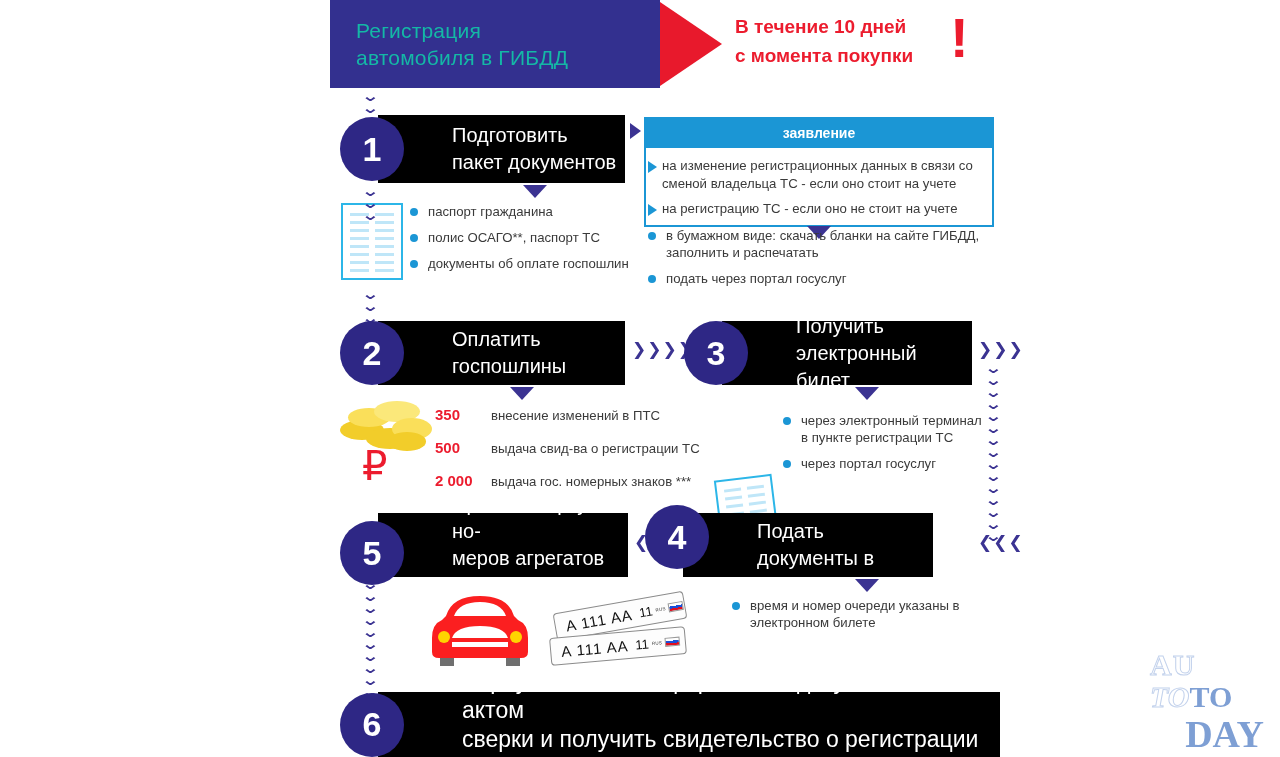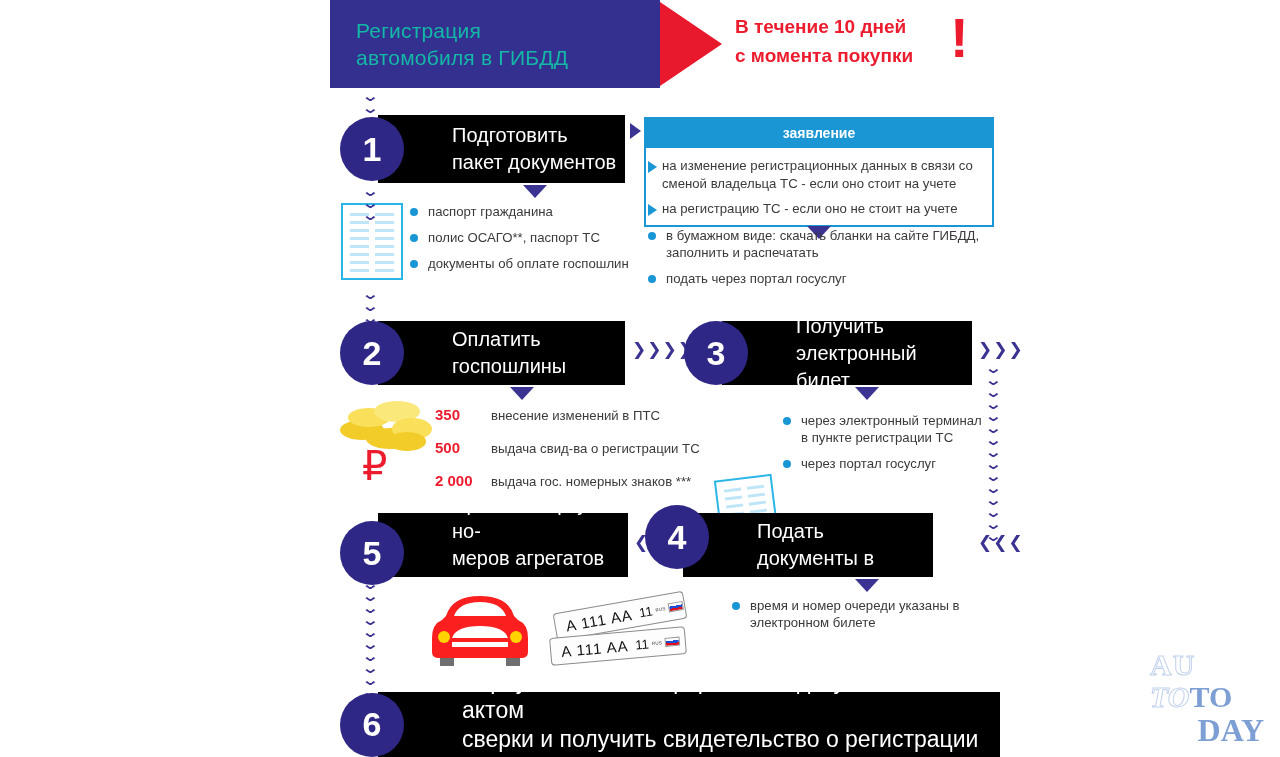--- a/index.html
+++ b/index.html
@@ -138,21 +138,21 @@
      border:.5px solid #999;}
   .plate .rus { font-size: 4.5px; color:#333; margin-left:3px; letter-spacing:.3px;}
 
   
   .wm { left: 1150px; top: 648px; width: 120px; text-align: left; }
   .wm .l1 { font-size: 30px; font-weight: bold; color: transparent;
             -webkit-text-stroke: 1px #c3d2ec; letter-spacing: 1px; font-family:"Liberation Serif",serif;}
   .wm .l2 { font-size: 30px; font-weight: bold; font-family:"Liberation Serif",serif; line-height: 30px;}
   .wm .l2 .a { color: transparent; -webkit-text-stroke: 1px #c3d2ec; font-style: italic;}
   .wm .l2 .b { color: #7e9fd4; }
-  .wm .l3 { font-size: 32px; font-weight: bold; color: #7e9fd4; font-family:"Liberation Serif",serif;
+  .wm .l3 { font-size: 38px; font-weight: bold; color: #7e9fd4; font-family:"Liberation Serif",serif;
             text-align:right; padding-right: 6px;}
 </style>
 </head>
 <body>
 
 <div id="stage">
 
   <div class="abs title-box">
     <div class="title-text">
       <span>Регистрация</span><br>

